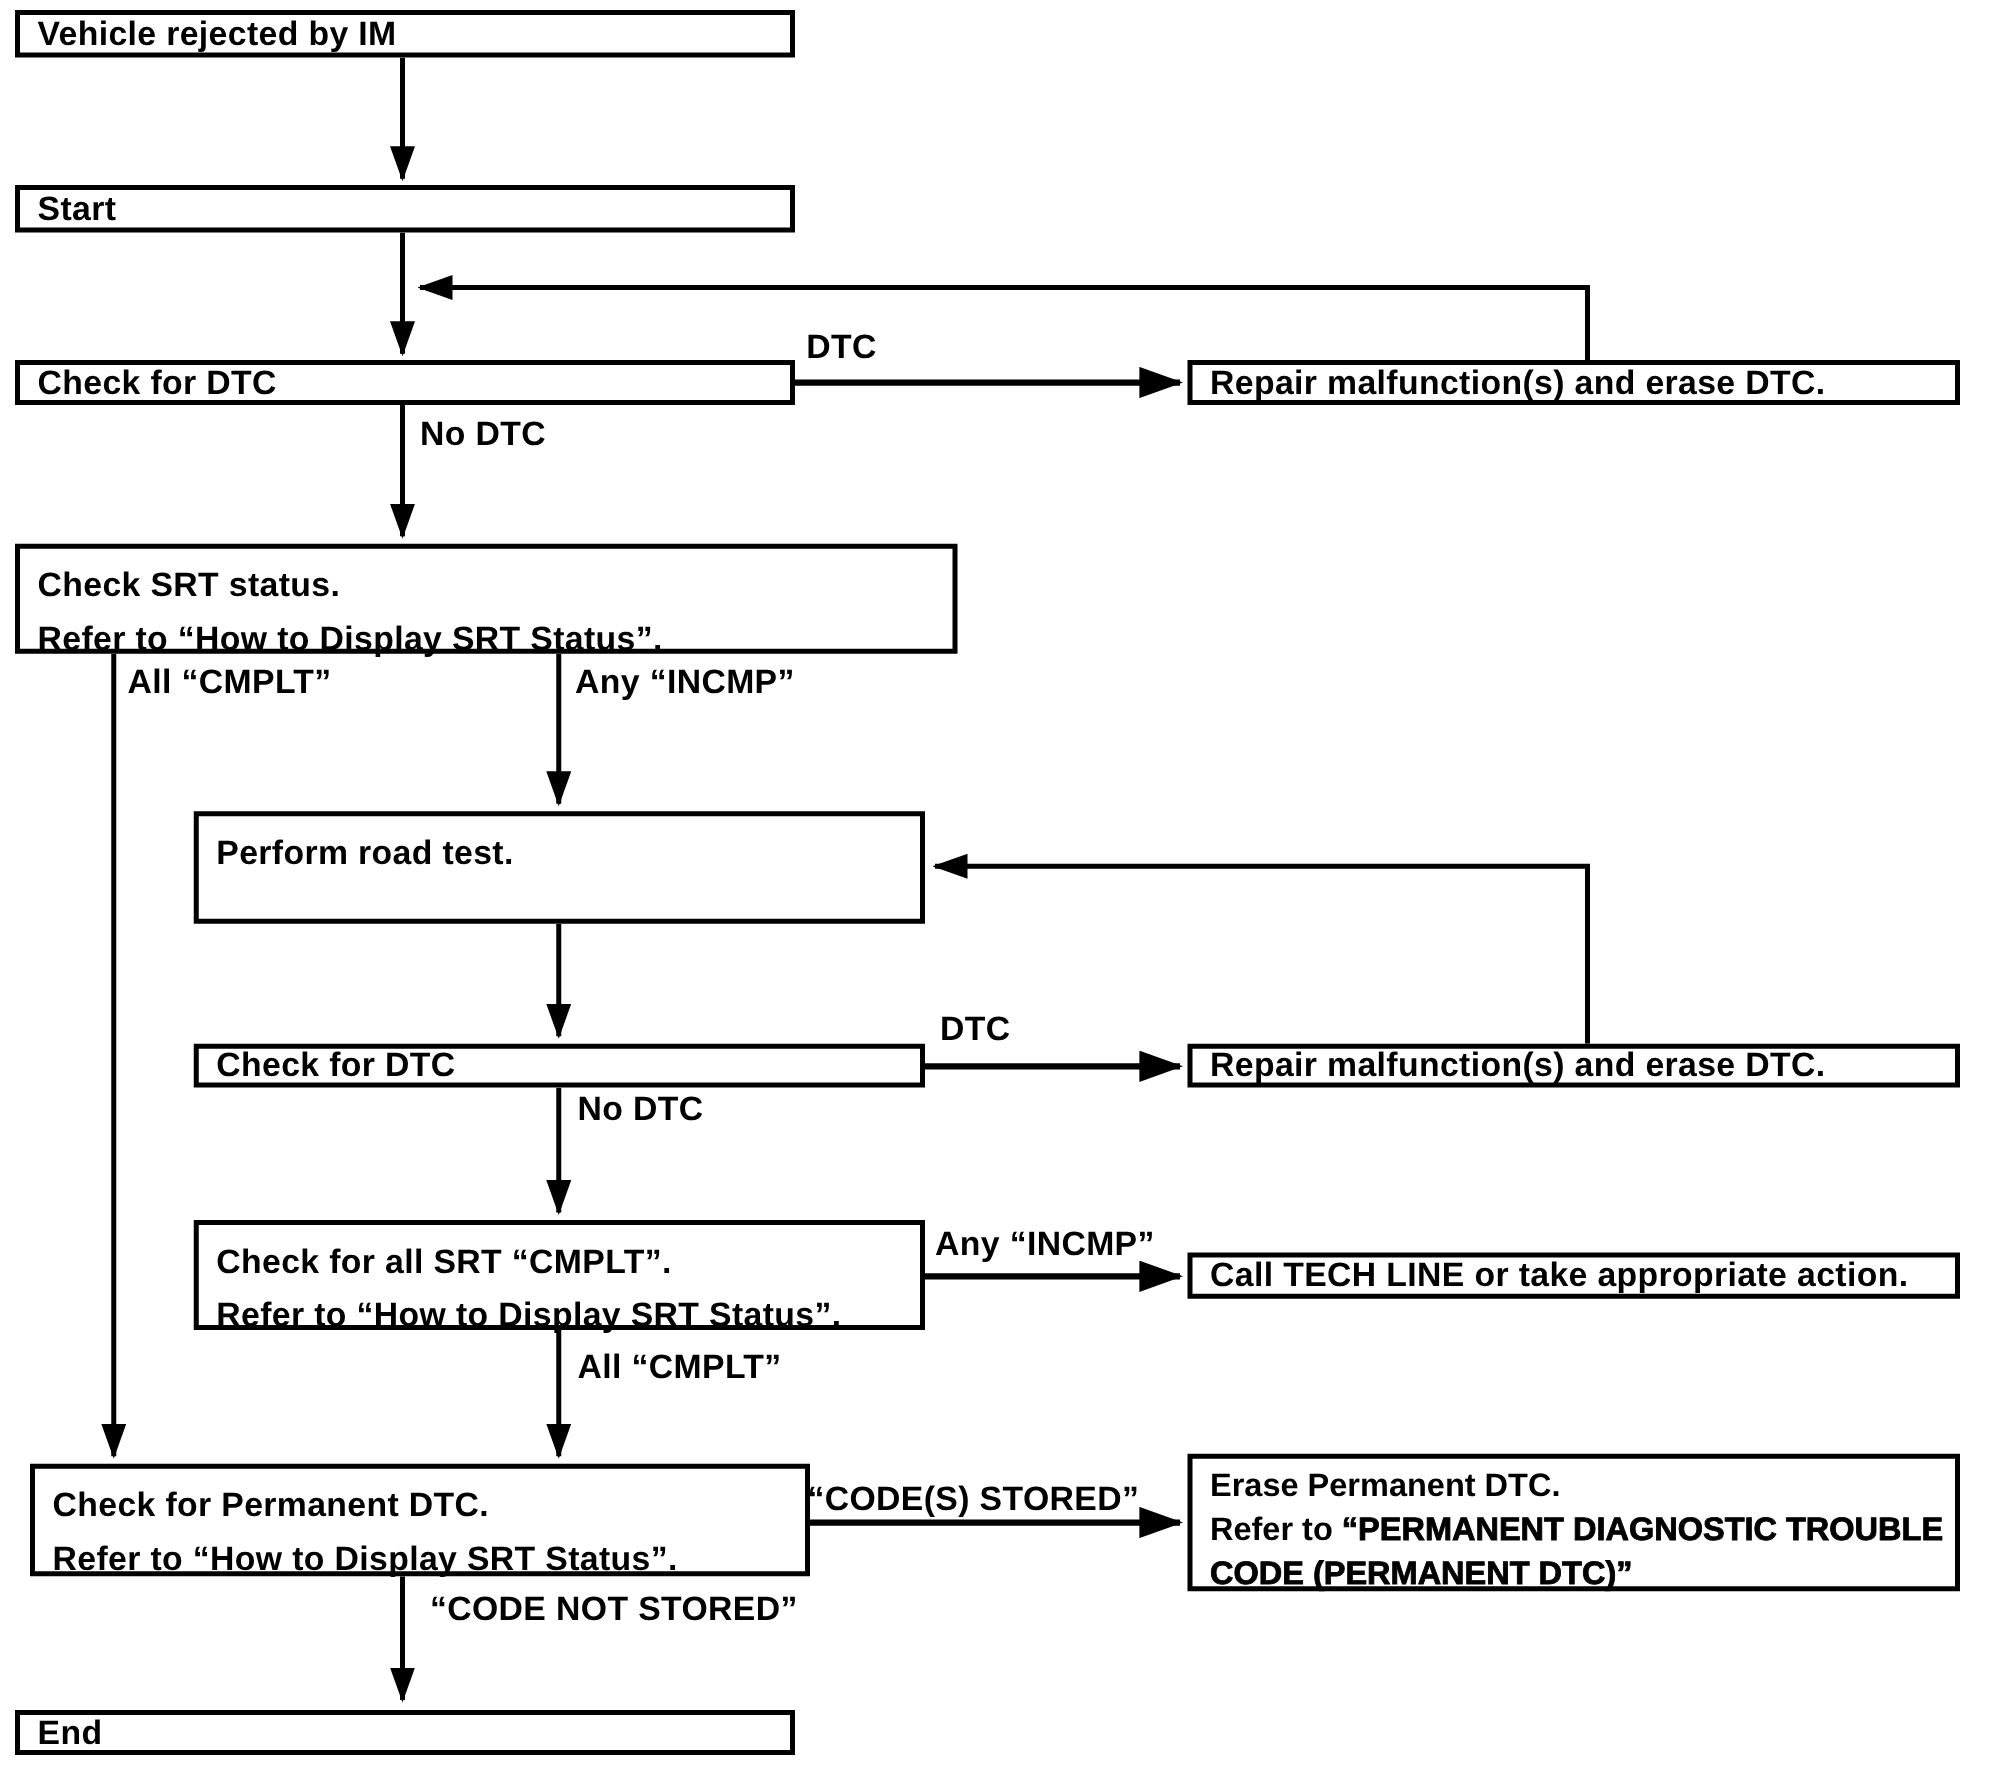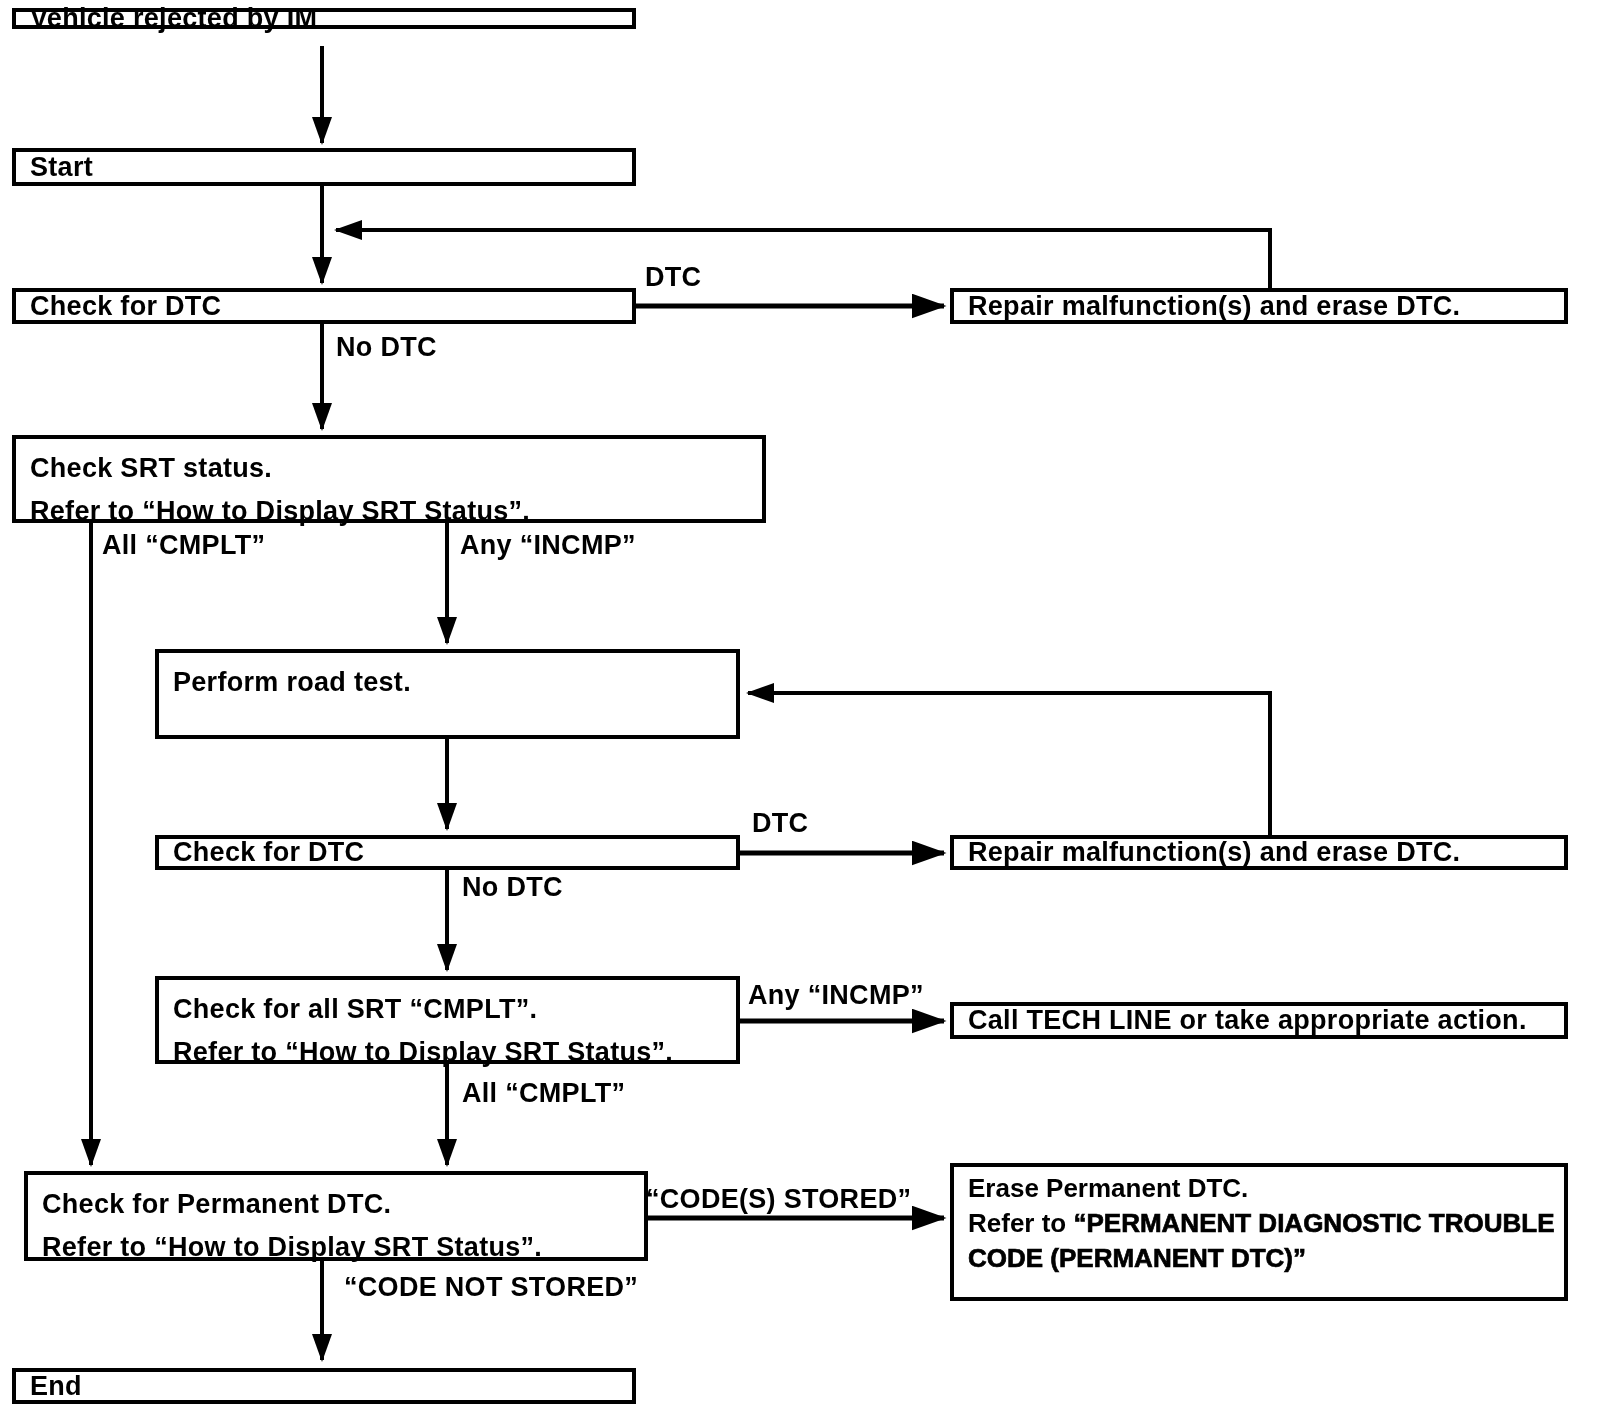--- a/index.html
+++ b/index.html
@@ -73,21 +73,21 @@
       <line x1="740" y1="1021" x2="944" y2="1021" stroke-width="5" marker-end="url(#ah)"></line>
 
       <line x1="447" y1="1064" x2="447" y2="1165" marker-end="url(#ah)"></line>
 
       <line x1="636" y1="1218" x2="944" y2="1218" stroke-width="5" marker-end="url(#ah)"></line>
 
       <line x1="322" y1="1261" x2="322" y2="1360" marker-end="url(#ah)"></line>
     </g>
   </svg>
 
-  <div class="node single" style="left:12px;top:8px;width:624px;height:21px;">
+  <div class="node single" style="left:12px;top:8px;width:624px;height:38px;">
     <span>Vehicle rejected by IM</span>
   </div>
 
   <div class="node single" style="left:12px;top:148px;width:624px;height:38px;">
     <span>Start</span>
   </div>
 
   <div class="node single" style="left:12px;top:288px;width:624px;height:36px;">
     <span>Check for DTC</span>
   </div>
@@ -120,21 +120,21 @@
 
   <div class="node single" style="left:950px;top:1002px;width:618px;height:37px;">
     <span>Call TECH LINE or take appropriate action.</span>
   </div>
 
   <div class="node multi" style="left:24px;top:1171px;width:624px;height:90px;">
     <div class="tline">Check for Permanent DTC.</div>
     <div class="tline">Refer to “How to Display SRT Status”.</div>
   </div>
 
-  <div class="node tri" style="left:950px;top:1163px;width:618px;height:138px;">
+  <div class="node tri" style="left:950px;top:1163px;width:618px;height:110px;">
     <div class="tline">Erase Permanent DTC.</div>
     <div class="tline"><span>Refer to </span><span class="xb">“PERMANENT DIAGNOSTIC TROUBLE</span></div>
     <div class="tline xb">CODE (PERMANENT DTC)”</div>
   </div>
 
   <div class="node single" style="left:12px;top:1368px;width:624px;height:36px;">
     <span>End</span>
   </div>
 
   <span class="edge-label" style="left:645px;top:262px;">DTC</span>

